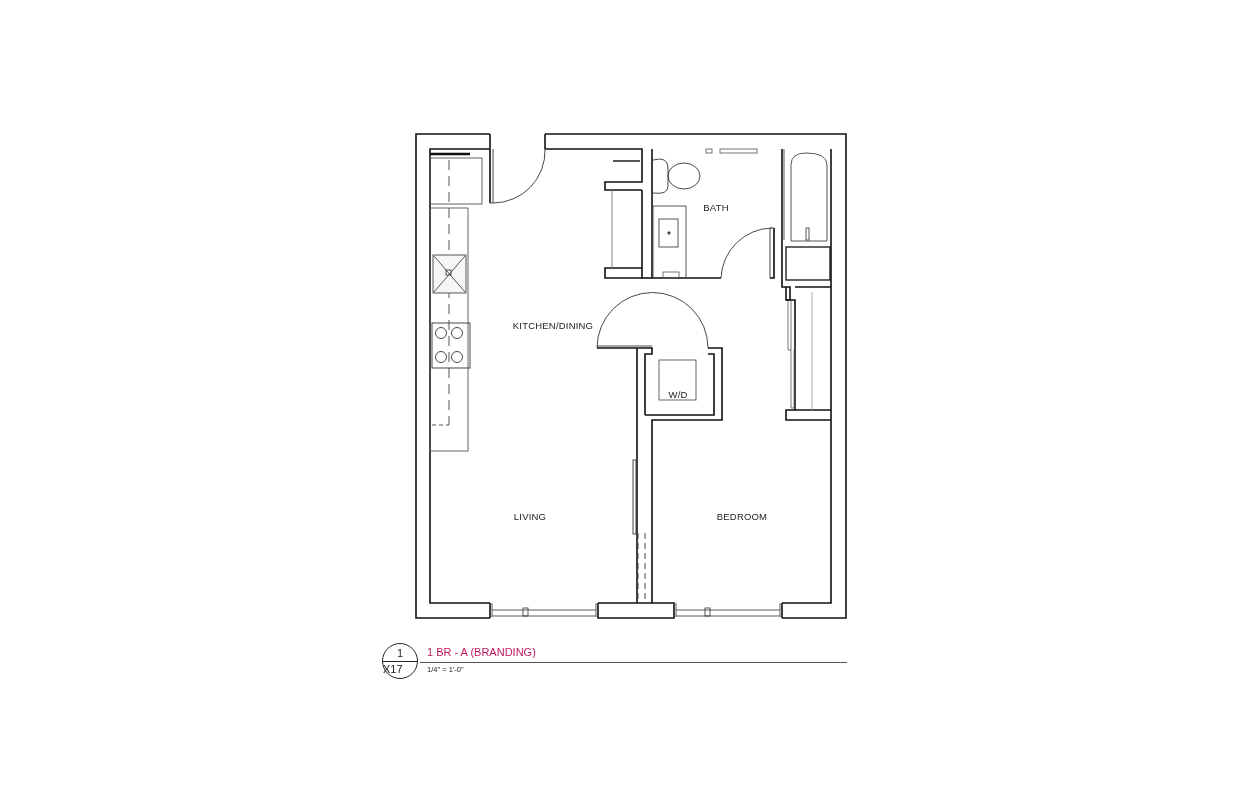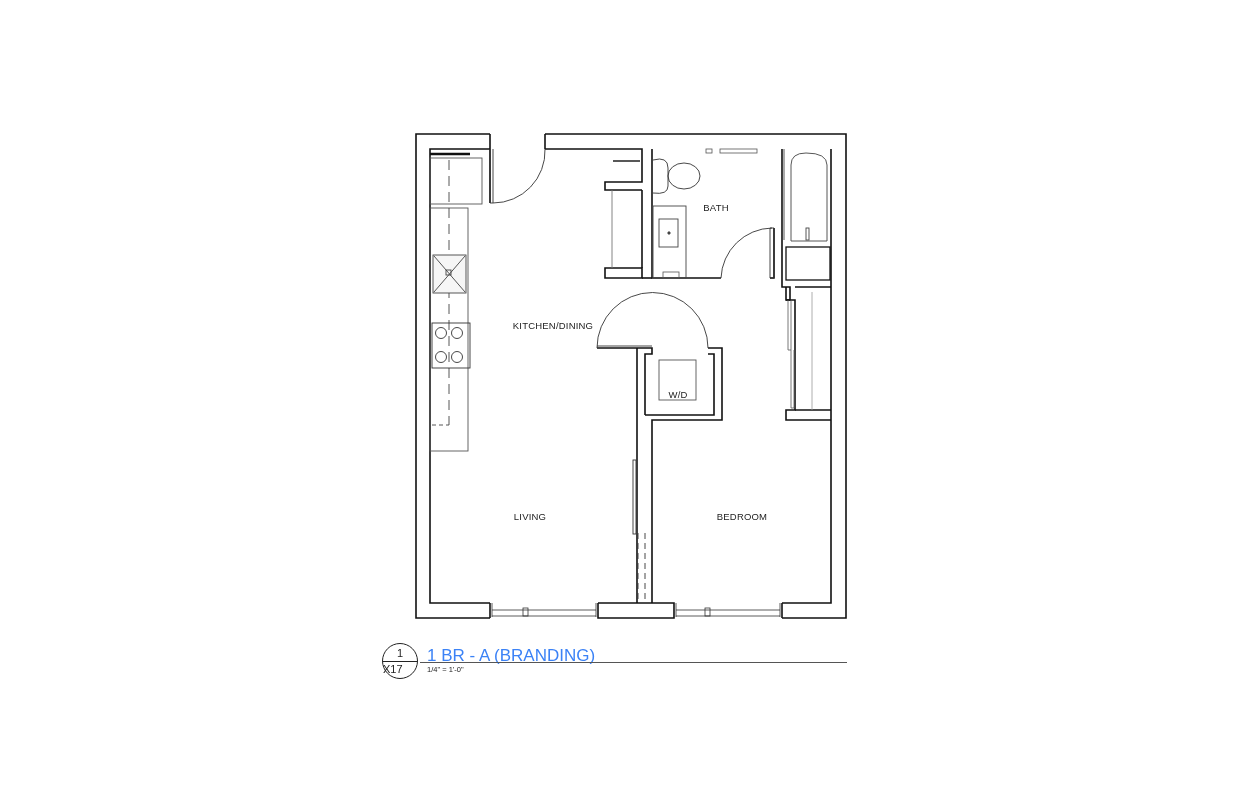--- a/index.html
+++ b/index.html
@@ -4,21 +4,21 @@
   <style>
     html, body { margin: 0; padding: 0; background: #ffffff; }
     body { width: 1239px; height: 802px; position: relative; overflow: hidden; font-family: "Liberation Sans", sans-serif; }
     #plan { position: absolute; left: 0; top: 0; }
     .room-label { position: absolute; font-family: "Liberation Sans", sans-serif; font-size: 9.5px; color: #222; letter-spacing: 0.2px; transform: translate(-50%, -50%); white-space: nowrap; }
     .title-block { position: absolute; left: 382px; top: 643px; width: 465px; height: 40px; }
     .title-bubble { position: absolute; left: 0; top: 0; width: 34px; height: 34px; border: 1px solid #222; border-radius: 50%; }
     .title-bubble .divider { position: absolute; left: 0; right: 0; top: 17px; border-top: 1px solid #222; }
     .bubble-num { position: absolute; left: 0; right: 0; top: 3px; text-align: center; font-size: 11px; color: #222; }
     .bubble-sheet { position: absolute; left: 0; right: 0; top: 19px; text-align: left; font-size: 11px; color: #222; }
-    .title-text { position: absolute; left: 45px; top: 3px; font-size: 17px; color: #3b82f6; }
+    .title-text { position: absolute; left: 45px; top: 3px; font-size: 11px; color: #be185d; }
     .title-rule { position: absolute; left: 38px; right: 0; top: 19px; border-top: 1px solid #555; }
     .scale-text { position: absolute; left: 45px; top: 22px; font-size: 7.5px; color: #222; }
   </style>
 </head>
 <body>
 
 <svg id="plan" width="1239" height="802" viewBox="0 0 1239 802" xmlns="http://www.w3.org/2000/svg">
   <g fill="none" stroke="#111" stroke-width="1.6">
 
     <g>

